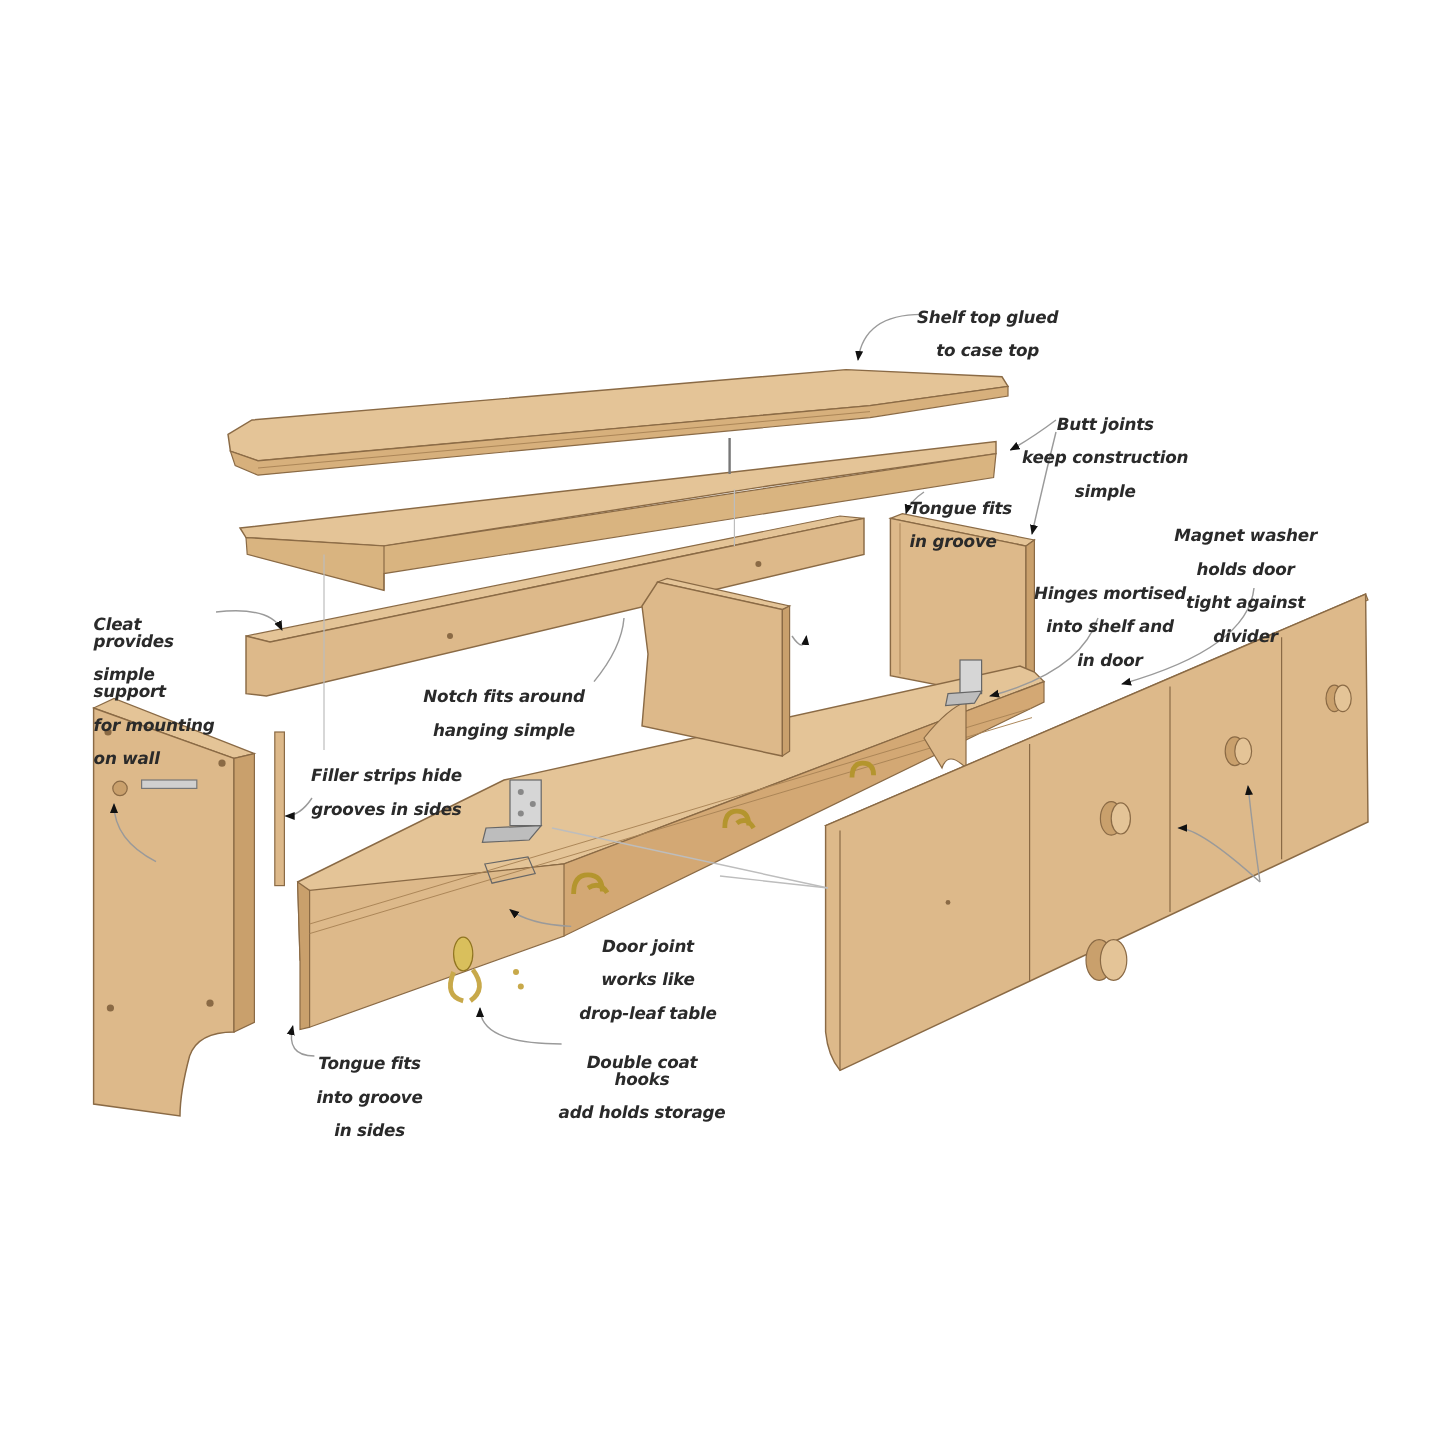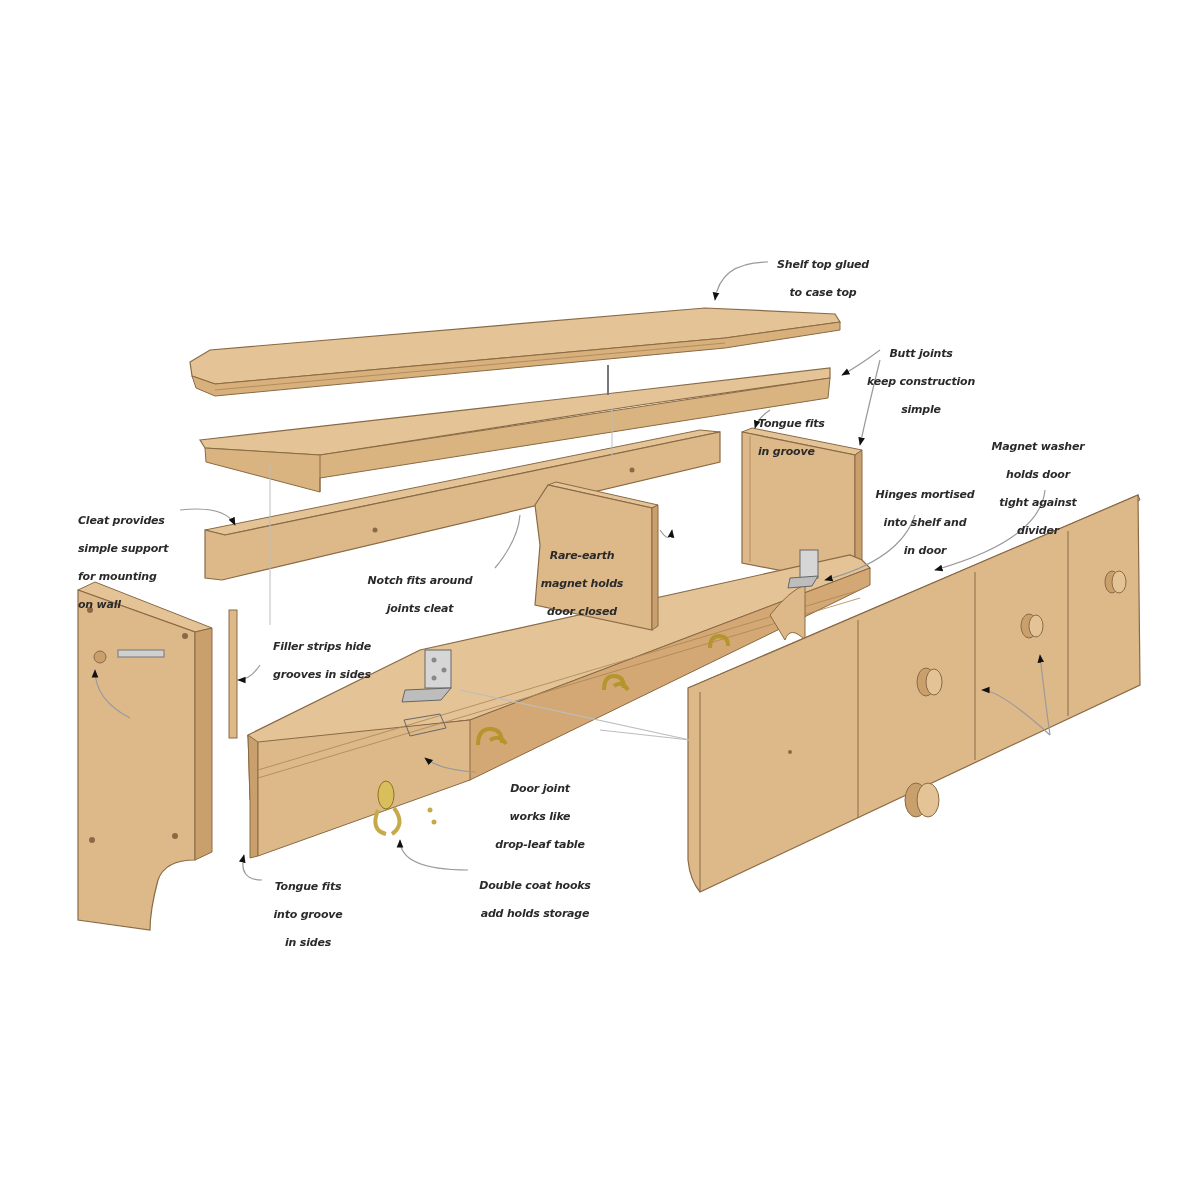--- a/index.html
+++ b/index.html
@@ -1,18 +1,18 @@
 <!DOCTYPE html>
 <html><head>
 <meta charset="utf-8">
 <style>
   html,body{margin:0;padding:0;background:#ffffff;}
   body{width:1200px;height:1200px;position:relative;overflow:hidden;font-family:"DejaVu Sans",sans-serif;}
   #stage{position:absolute;left:0;top:0;width:1200px;height:1200px;}
-  .callout{position:absolute;font-family:"DejaVu Sans",sans-serif;font-style:italic;font-weight:bold;font-size:11px;line-height:14px;color:#2a2a2a;text-align:center;white-space:pre-line;letter-spacing:-0.2px;}
+  .callout{position:absolute;font-family:"DejaVu Sans",sans-serif;font-style:italic;font-weight:bold;font-size:14px;line-height:14px;color:#2a2a2a;text-align:center;white-space:pre-line;letter-spacing:-0.2px;}
   .callout span{display:block;}
 </style>
 </head>
 <body>
 
 <div id="stage">
   <svg width="1200" height="1200" viewBox="0 0 1200 1200">
     <defs>
       <marker id="arr" viewBox="0 0 10 10" refX="9" refY="5" markerWidth="7" markerHeight="7" orient="auto-start-reverse">
         <path d="M0,1 L10,5 L0,9 z" fill="#111"></path>
@@ -186,28 +186,23 @@
     <span>Hinges mortised</span>
     <span>into shelf and</span>
     <span>in door</span>
   </div>
   <div class="callout" style="left:78px;top:500px;width:110px;text-align:left;">
     <span>Cleat provides</span>
     <span>simple support</span>
     <span>for mounting</span>
     <span>on wall</span>
   </div>
-  <div class="callout" style="left:532px;top:535px;width:100px;">
-    <span>Rare-earth</span>
-    <span>magnet holds</span>
-    <span>door closed</span>
-  </div>
   <div class="callout" style="left:350px;top:560px;width:140px;">
     <span>Notch fits around</span>
-    <span>joints cleat</span>
+    <span>hanging simple</span>
   </div>
   <div class="callout" style="left:252px;top:626px;width:140px;">
     <span>Filler strips hide</span>
     <span>grooves in sides</span>
   </div>
   <div class="callout" style="left:470px;top:768px;width:140px;">
     <span>Door joint</span>
     <span>works like</span>
     <span>drop-leaf table</span>
   </div>

